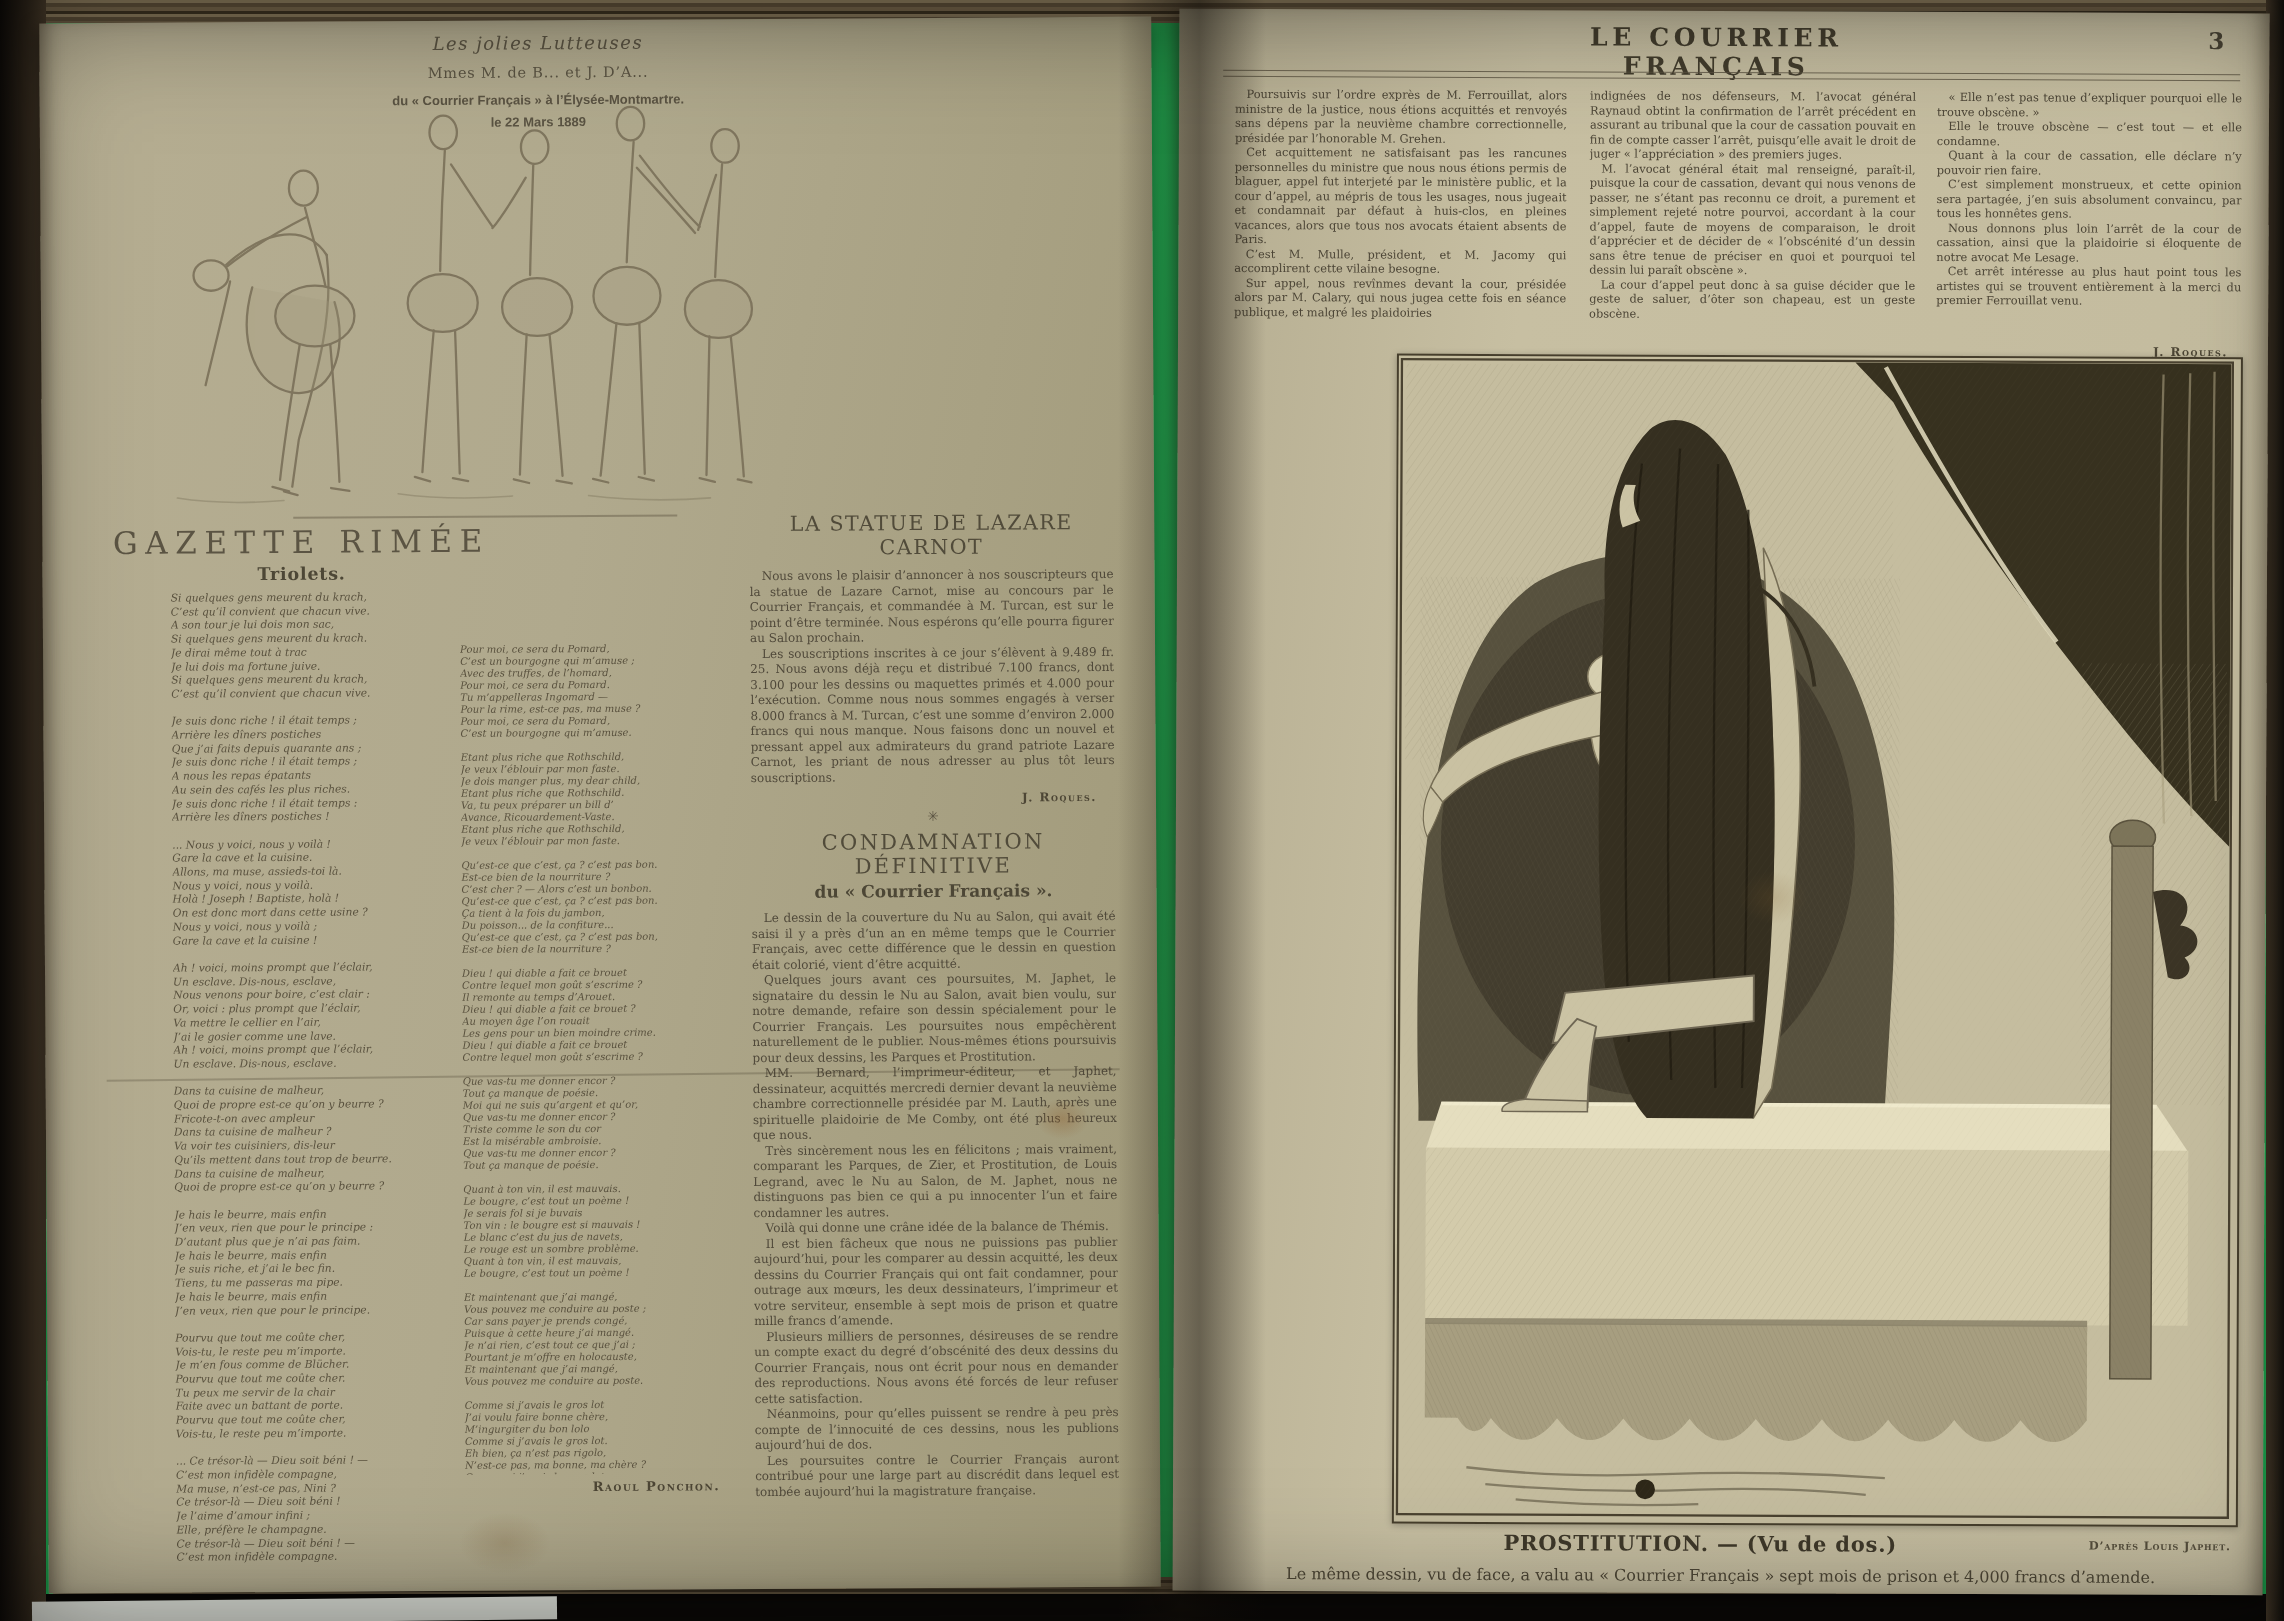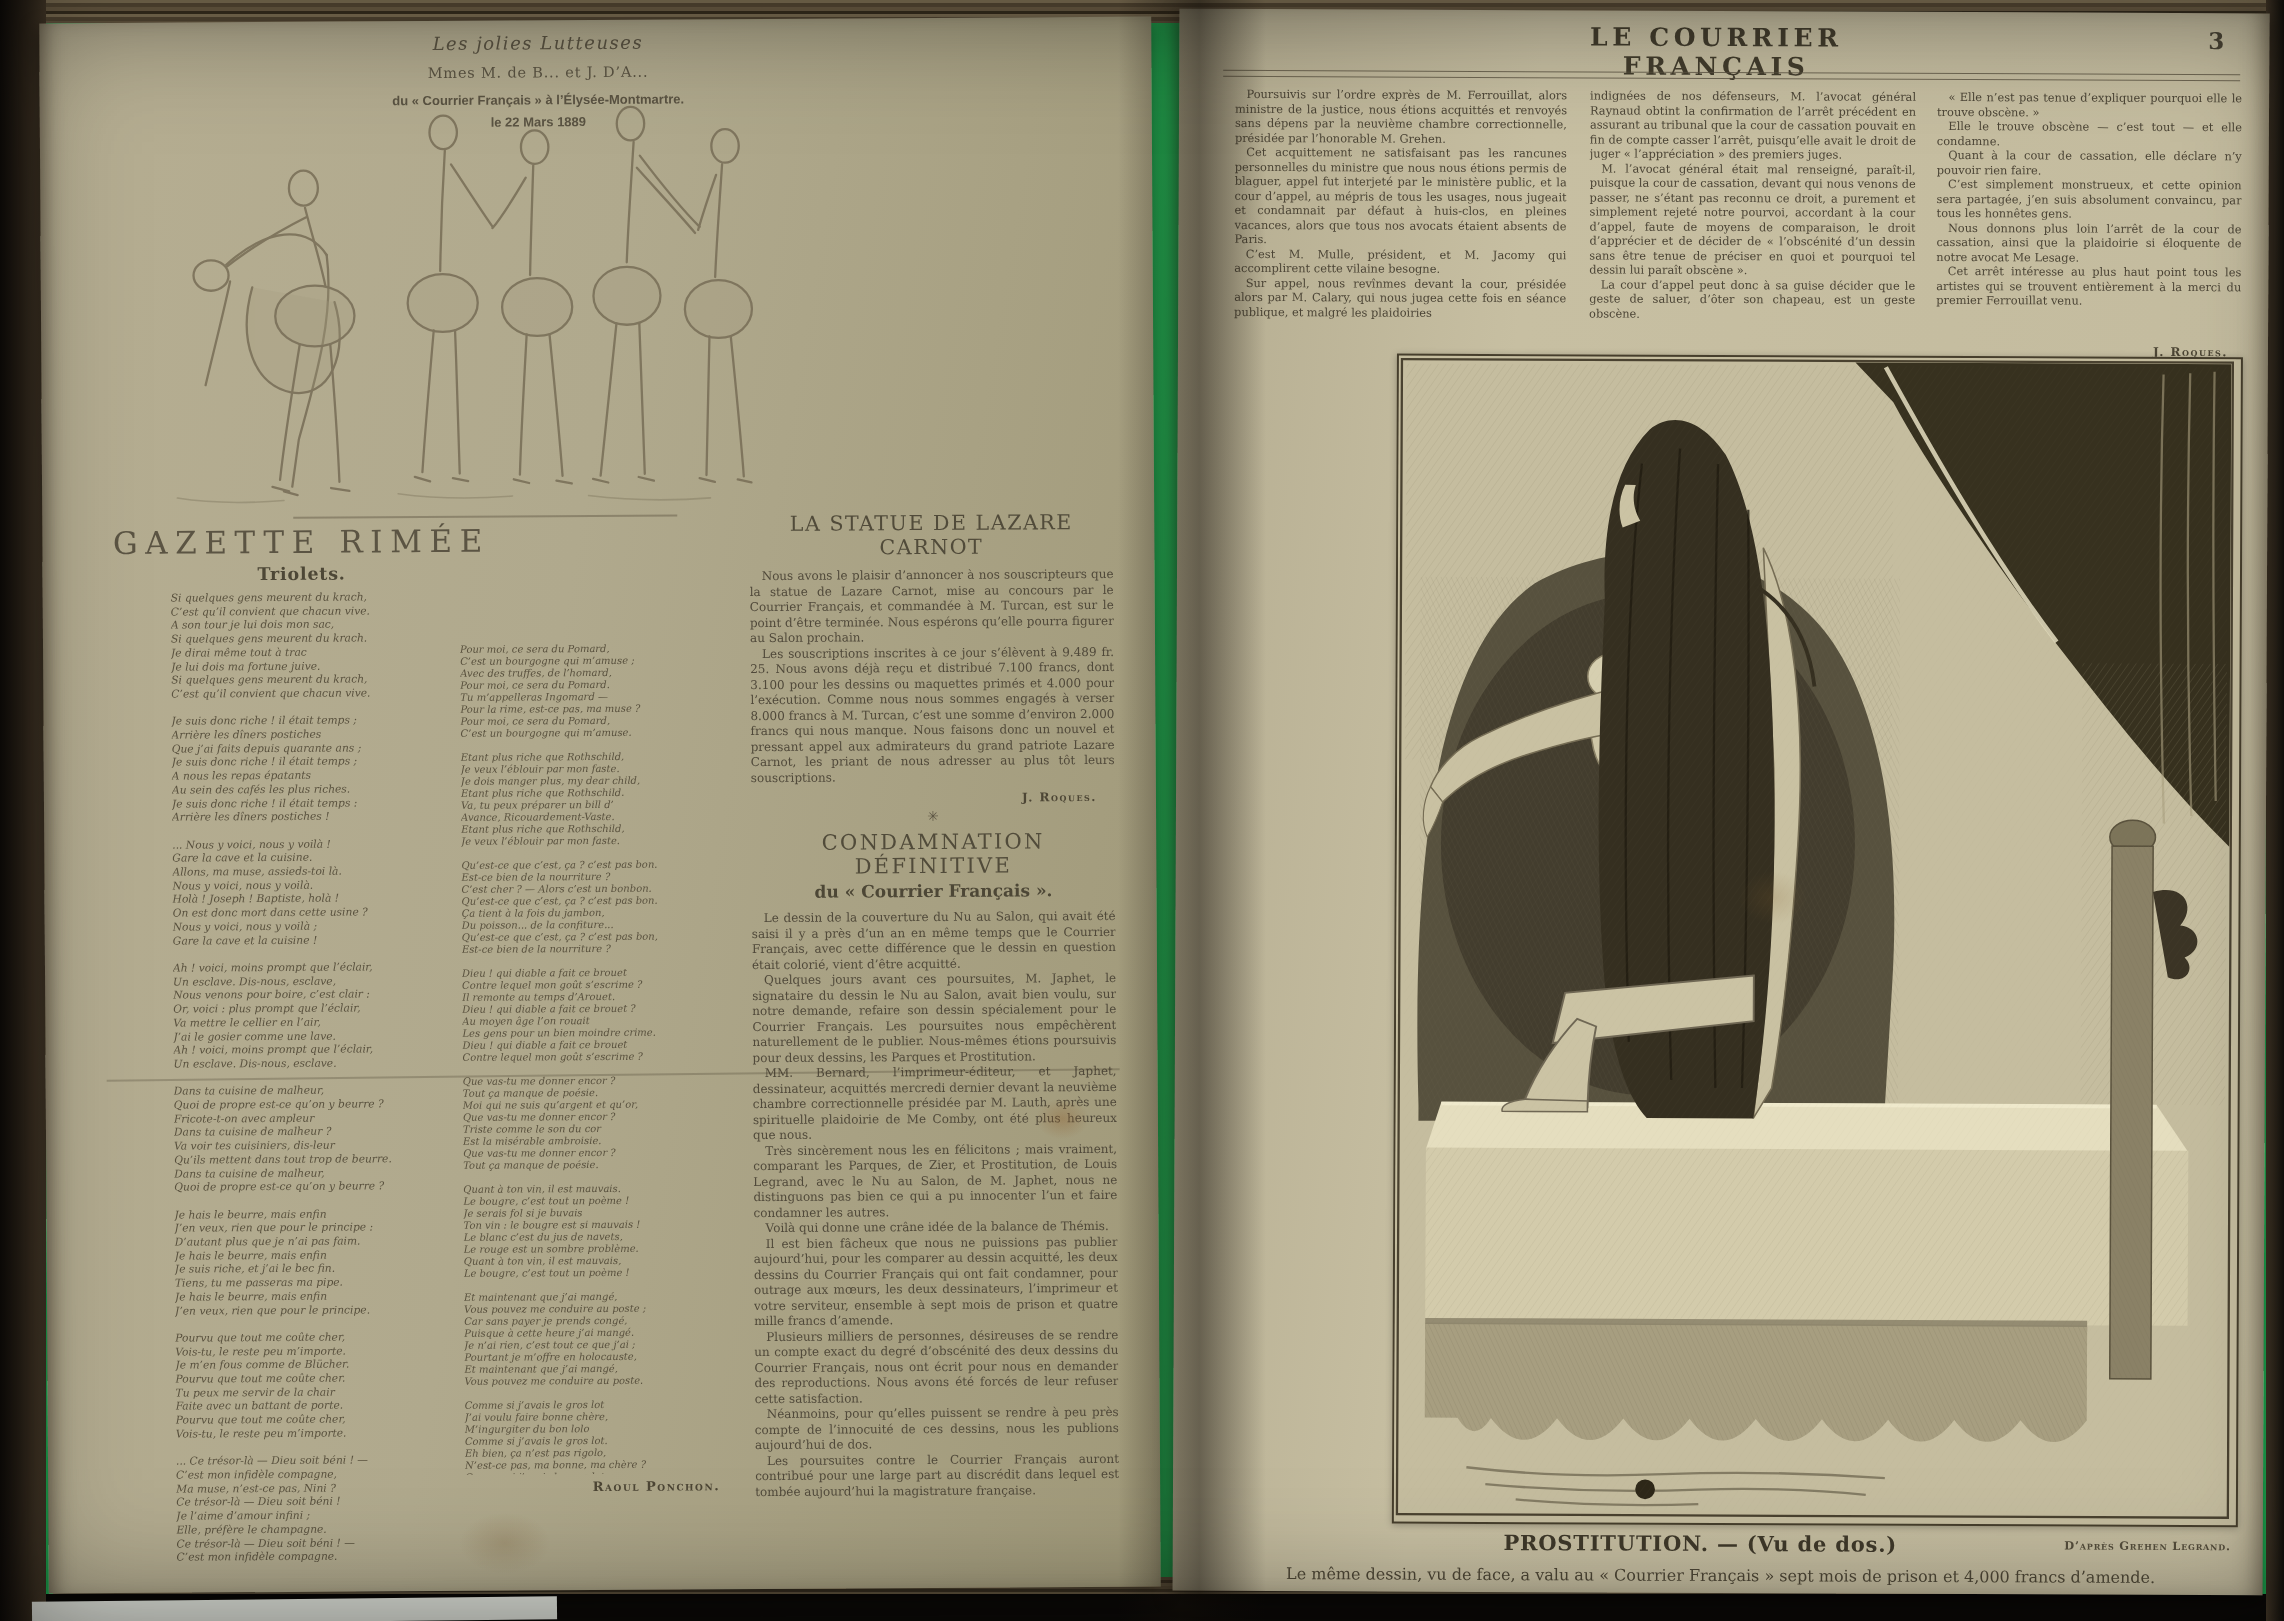--- a/index.html
+++ b/index.html
@@ -411,21 +411,21 @@
           <path d="M120,1482 q140,12 280,6 q120,-4 220,6"></path>
           <path d="M160,1502 q120,10 240,5"></path>
         </g>
         <circle cx="330" cy="1488" r="13" fill="#2e2819"></circle>
         <rect x="10" y="10" width="1080" height="1506" fill="url(#ht)" opacity="0.07"></rect>
         <rect x="4" y="4" width="1092" height="1518" fill="none" stroke="#4a4230" stroke-width="3"></rect>
       </svg>
     </div>
 
     <div class="abs prost-title">PROSTITUTION. — (Vu de dos.)</div>
-    <div class="abs prost-credit">D’après Grehen Legrand.</div>
+    <div class="abs prost-credit">D’après Louis Japhet.</div>
     <div class="abs prost-note">Le même dessin, vu de face, a valu au « Courrier Français » sept mois de prison et 4,000 francs d’amende.</div>
 
     <div class="abs stain" style="left:563px;top:860px;width:69px;height:53px;background:radial-gradient(closest-side,rgba(130,95,45,.18),rgba(130,95,45,0));"></div>
   </div>
 
   <div class="abs gutter"></div>
   <div class="abs table-sliver"></div>
   <div class="abs vignette"></div>
 </div>
 

